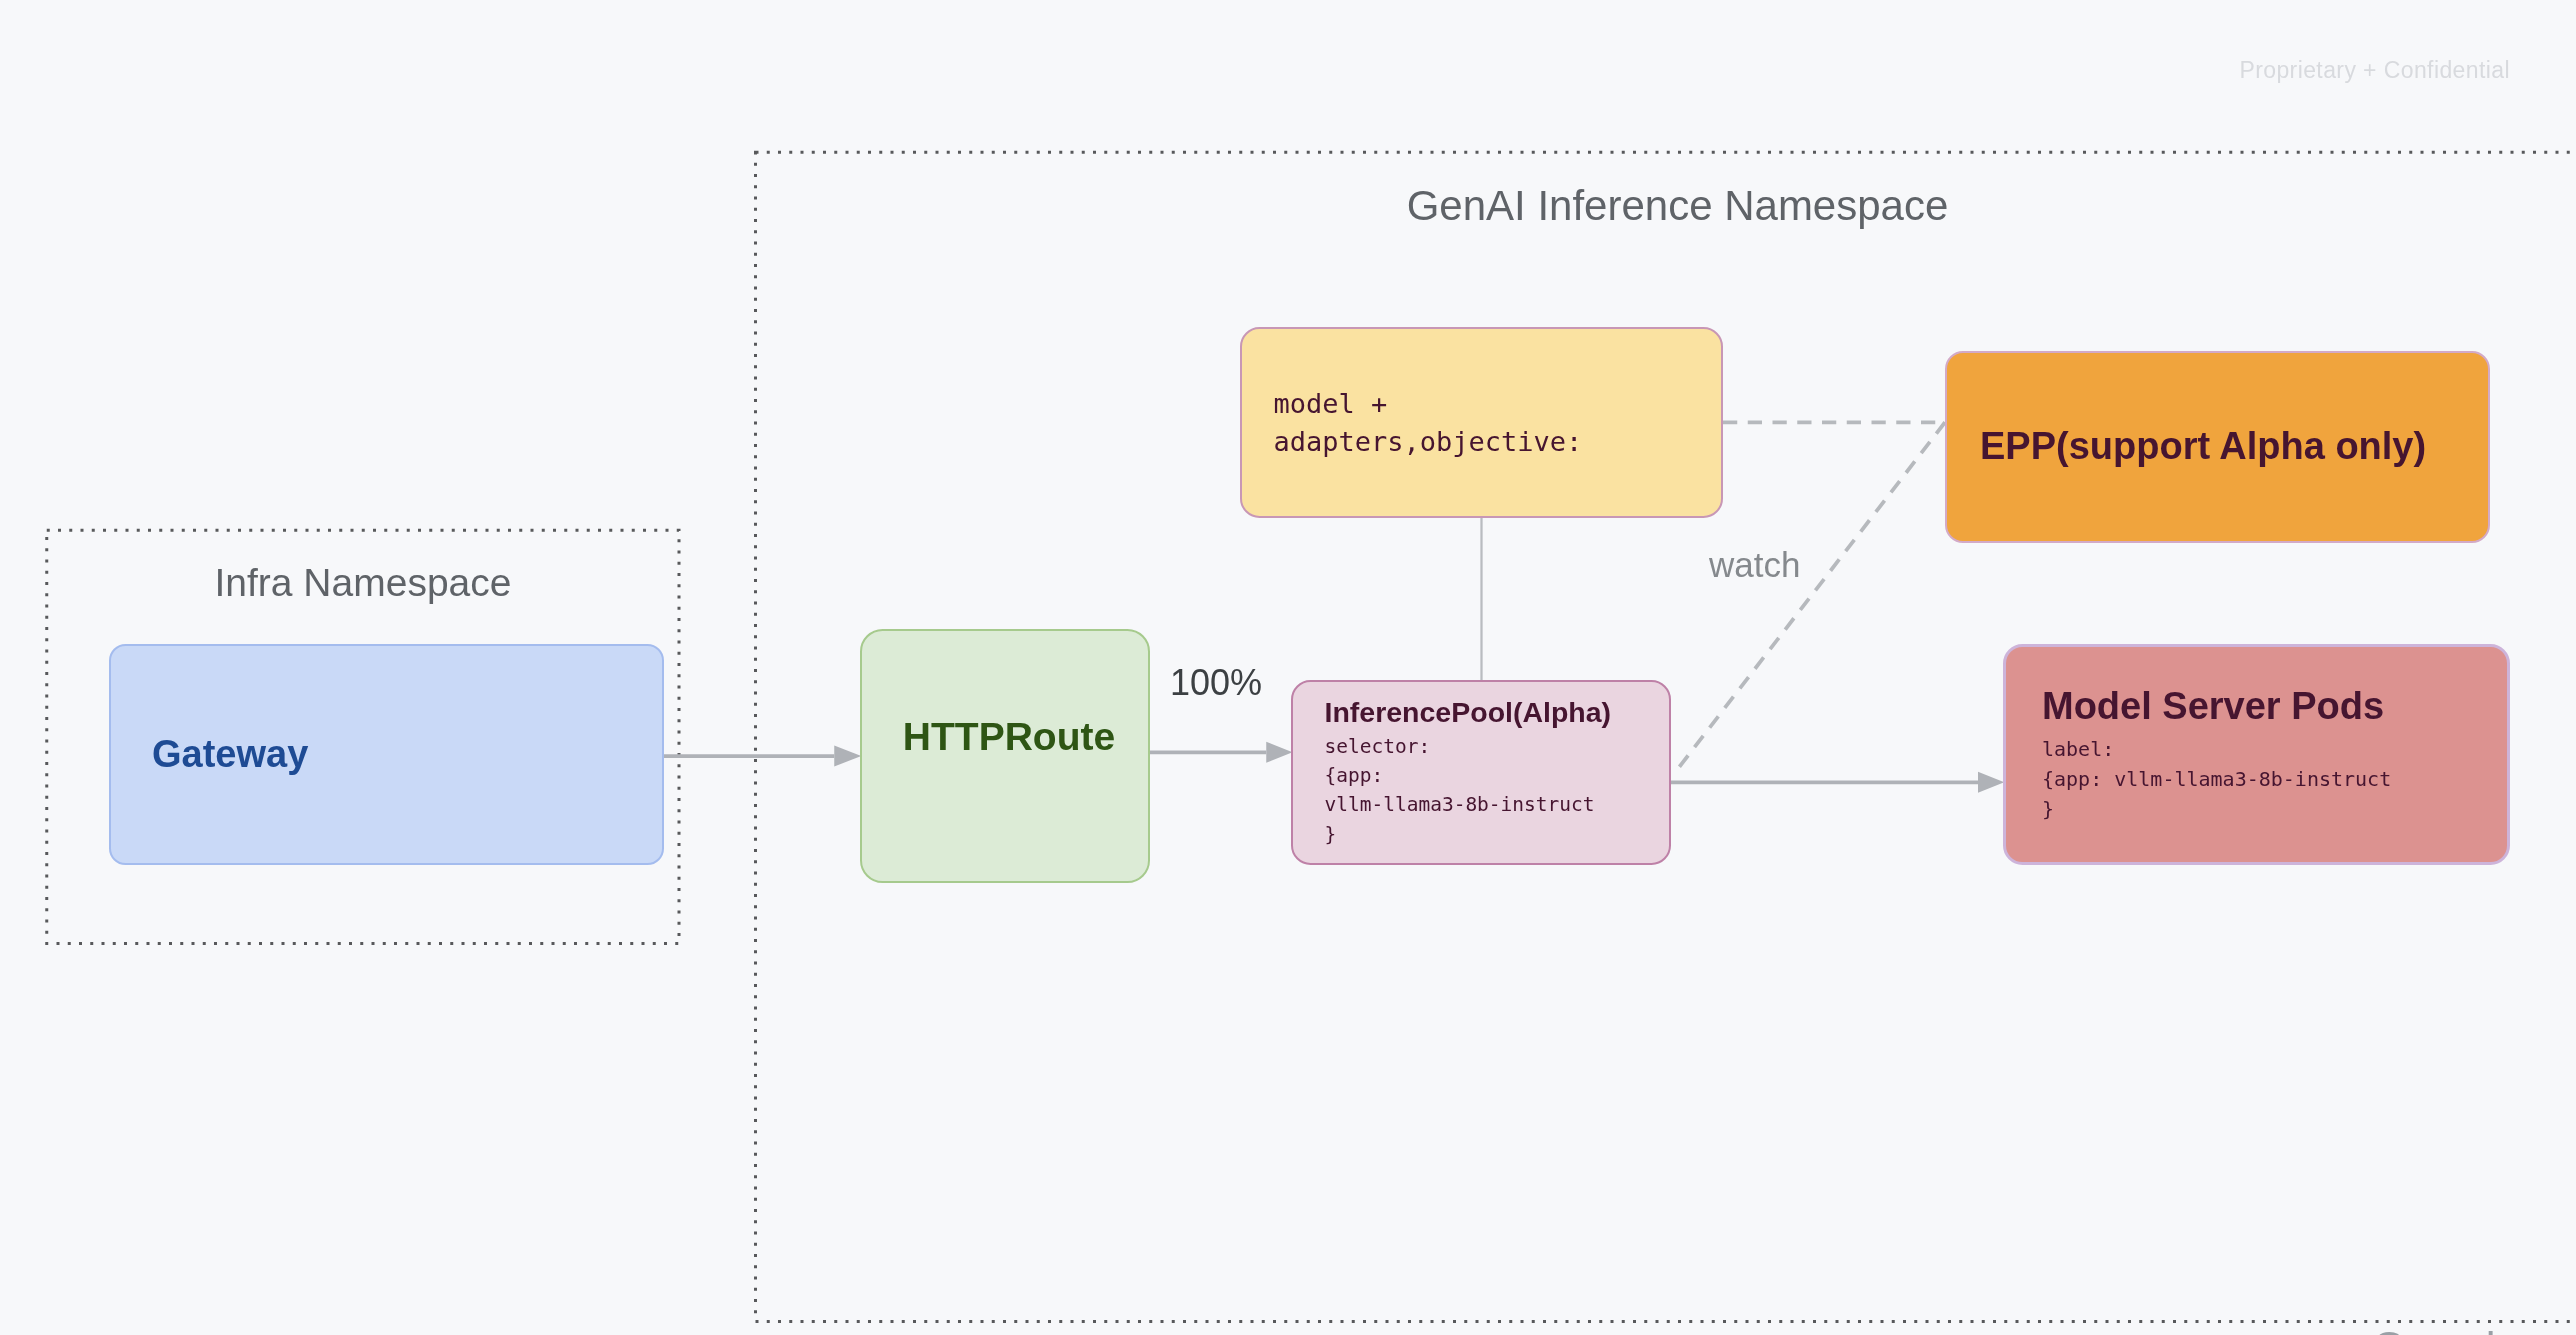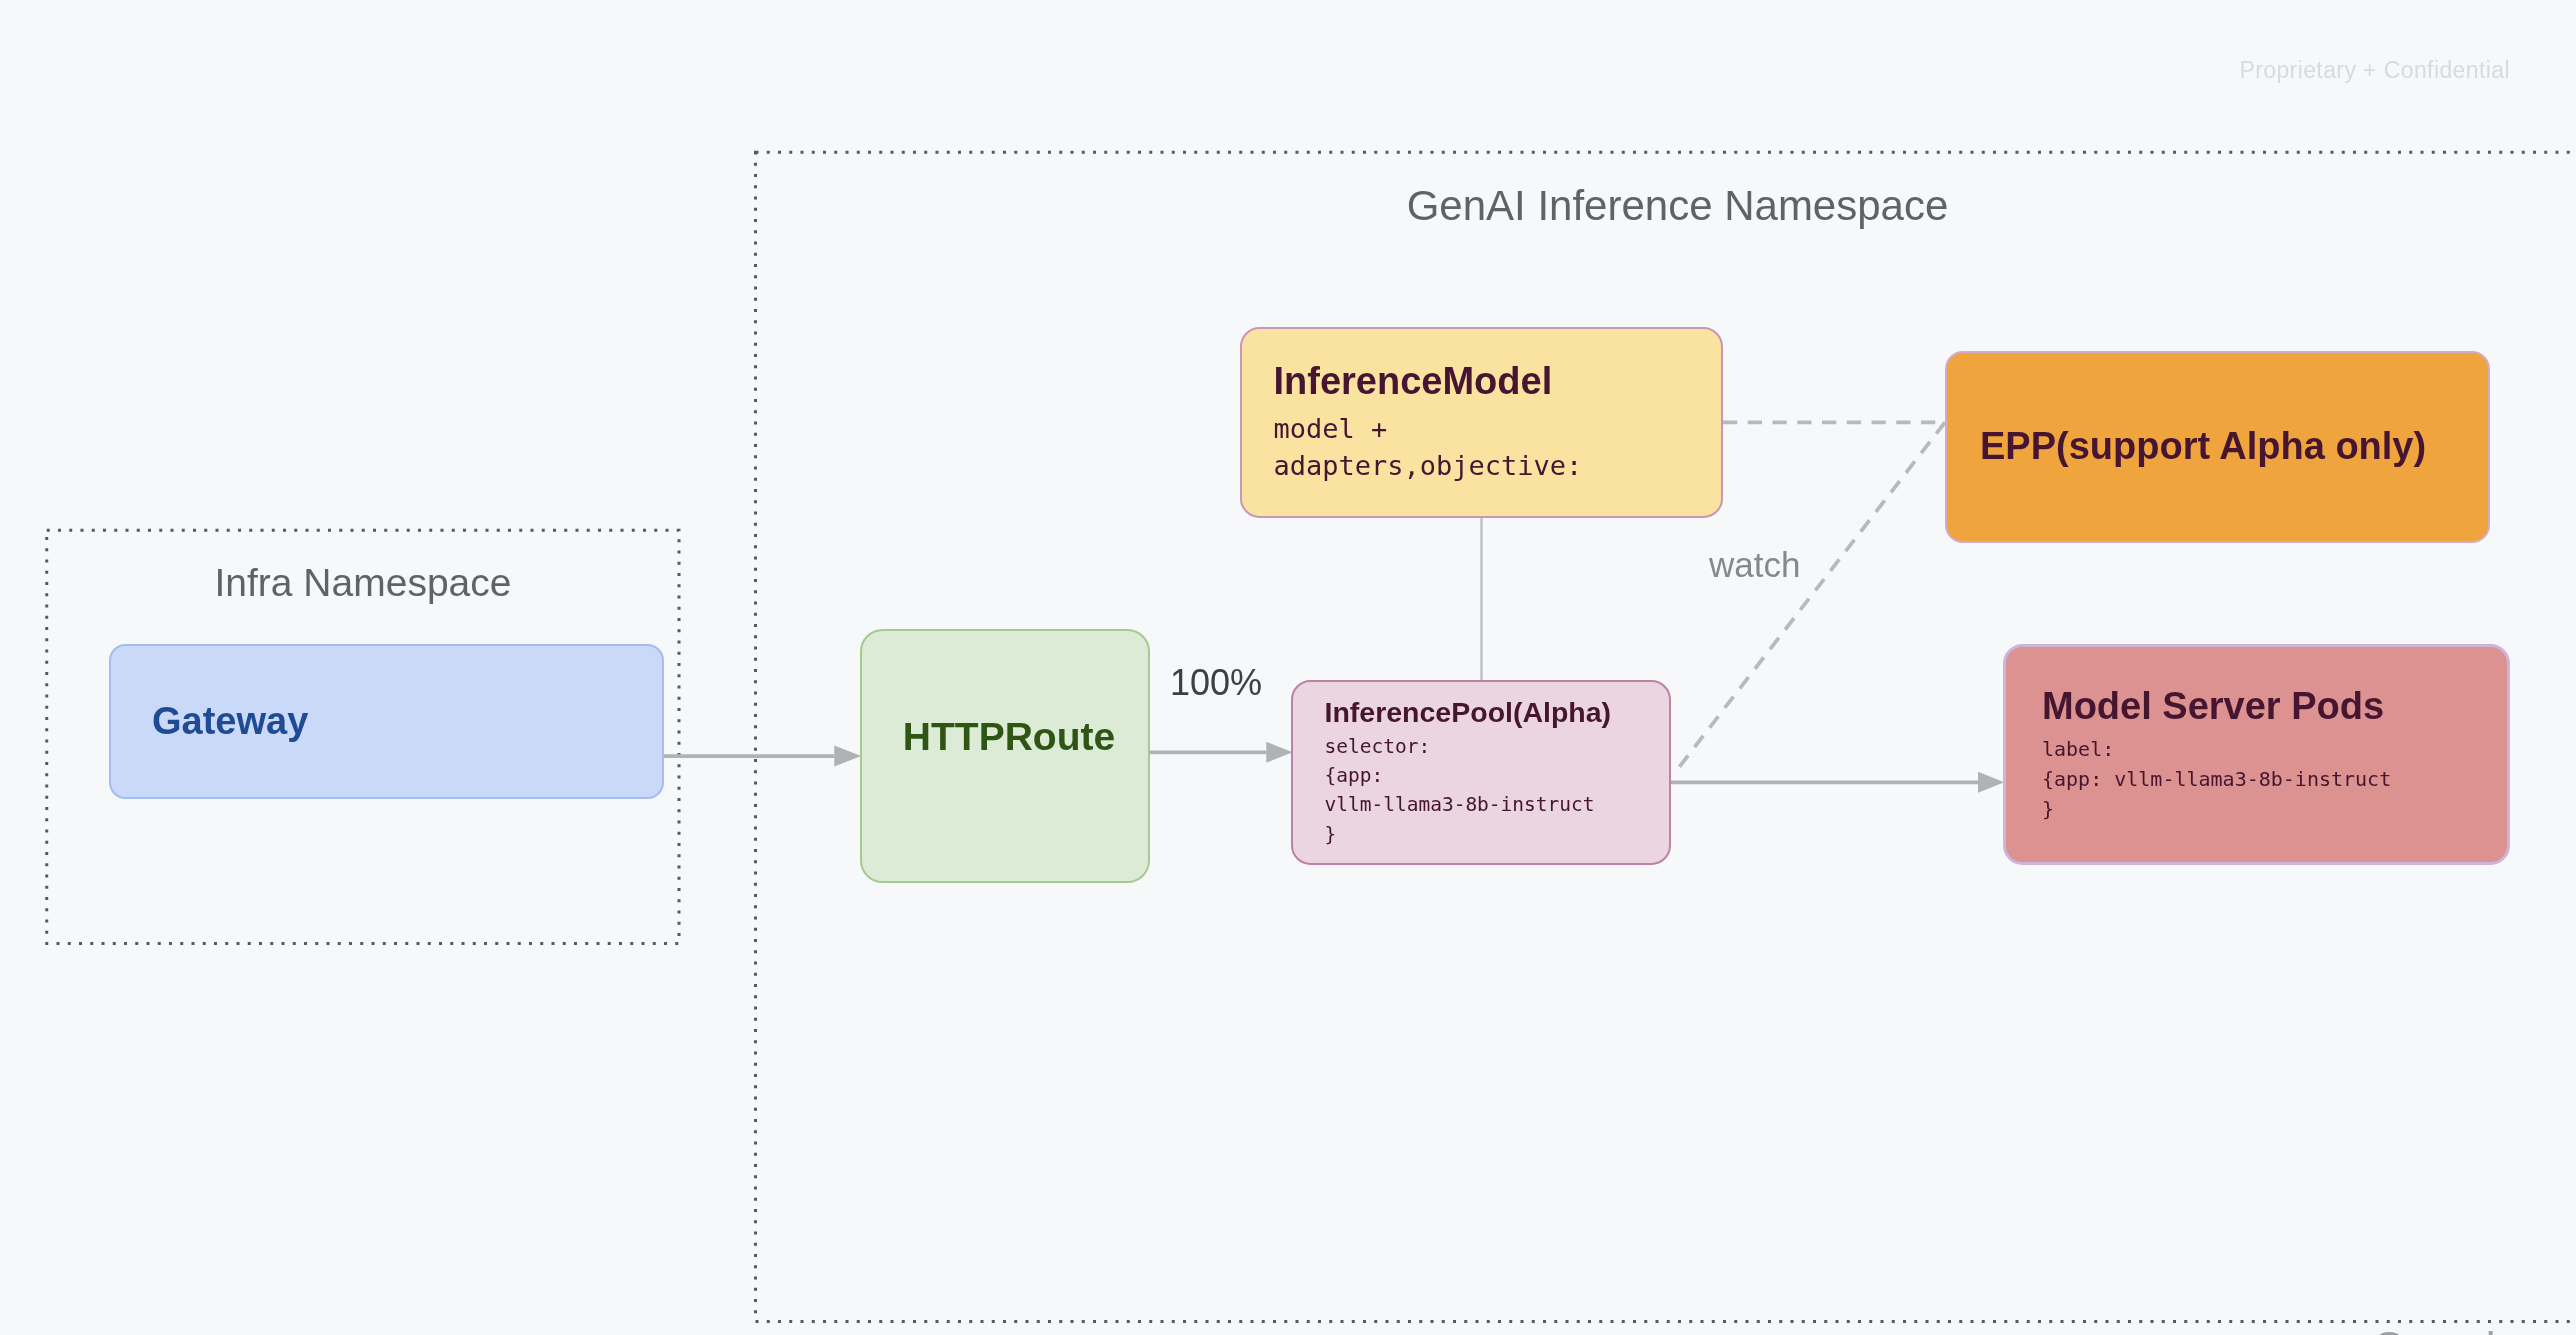--- a/index.html
+++ b/index.html
@@ -59,21 +59,21 @@
     color: #461530;
     line-height: 1.15;
   }
   .node-body {
     font-family: "DejaVu Sans Mono", monospace;
     color: #461530;
     white-space: pre-line;
     line-height: 1.45;
   }
   .gateway {
-    left: 109px; top: 644px; width: 555px; height: 155px;
+    left: 109px; top: 644px; width: 555px; height: 221px;
     background: #c9d9f7;
     border: 2.3px solid #a4bcee;
     border-radius: 16.5px;
     padding-left: 41px;
   }
   .gateway .node-title { color: #1e4b94; font-size: 38px; }
   .httproute {
     left: 860px; top: 629px; width: 290px; height: 254px;
     background: #dcebd6;
     border: 2.3px solid #a6ca8d;
@@ -177,21 +177,20 @@
 
   <div class="node gateway">
     <div class="node-title">Gateway</div>
   </div>
 
   <div class="node httproute">
     <div class="node-title">HTTPRoute</div>
   </div>
 
   <div class="node inference-model">
-    <div class="node-title">InferenceModel</div>
     <div class="node-body">model +
 adapters,objective:</div>
   </div>
 
   <div class="node epp">
     <div class="node-title">EPP(support Alpha only)</div>
   </div>
 
   <div class="node inference-pool">
     <div class="node-title">InferencePool(Alpha)</div>

